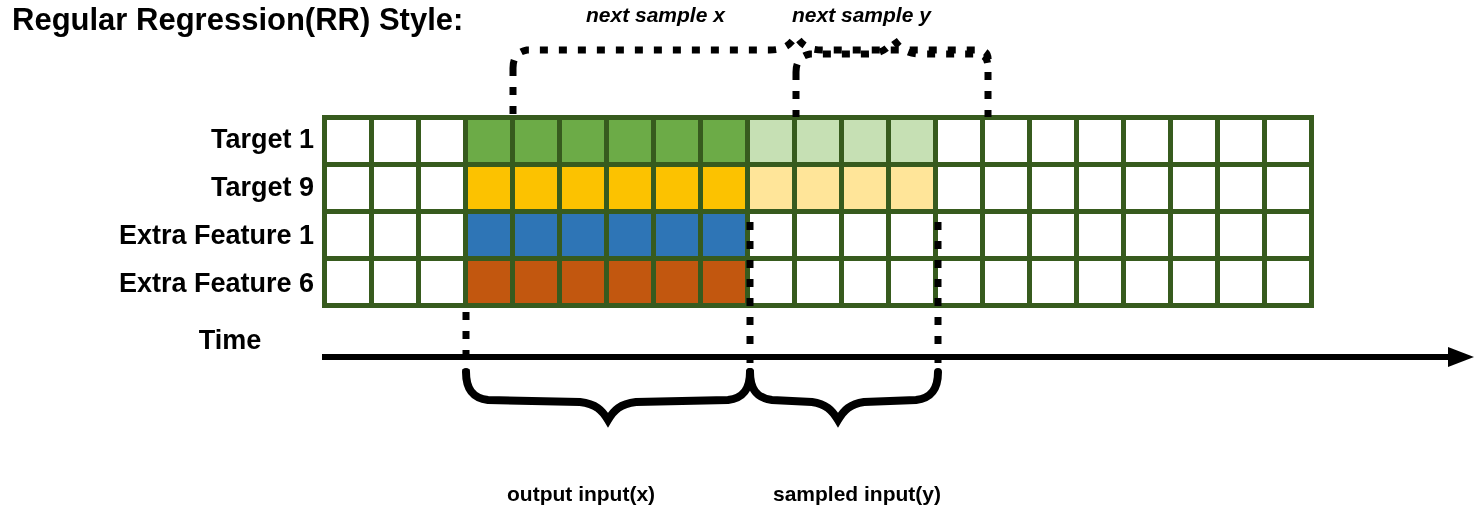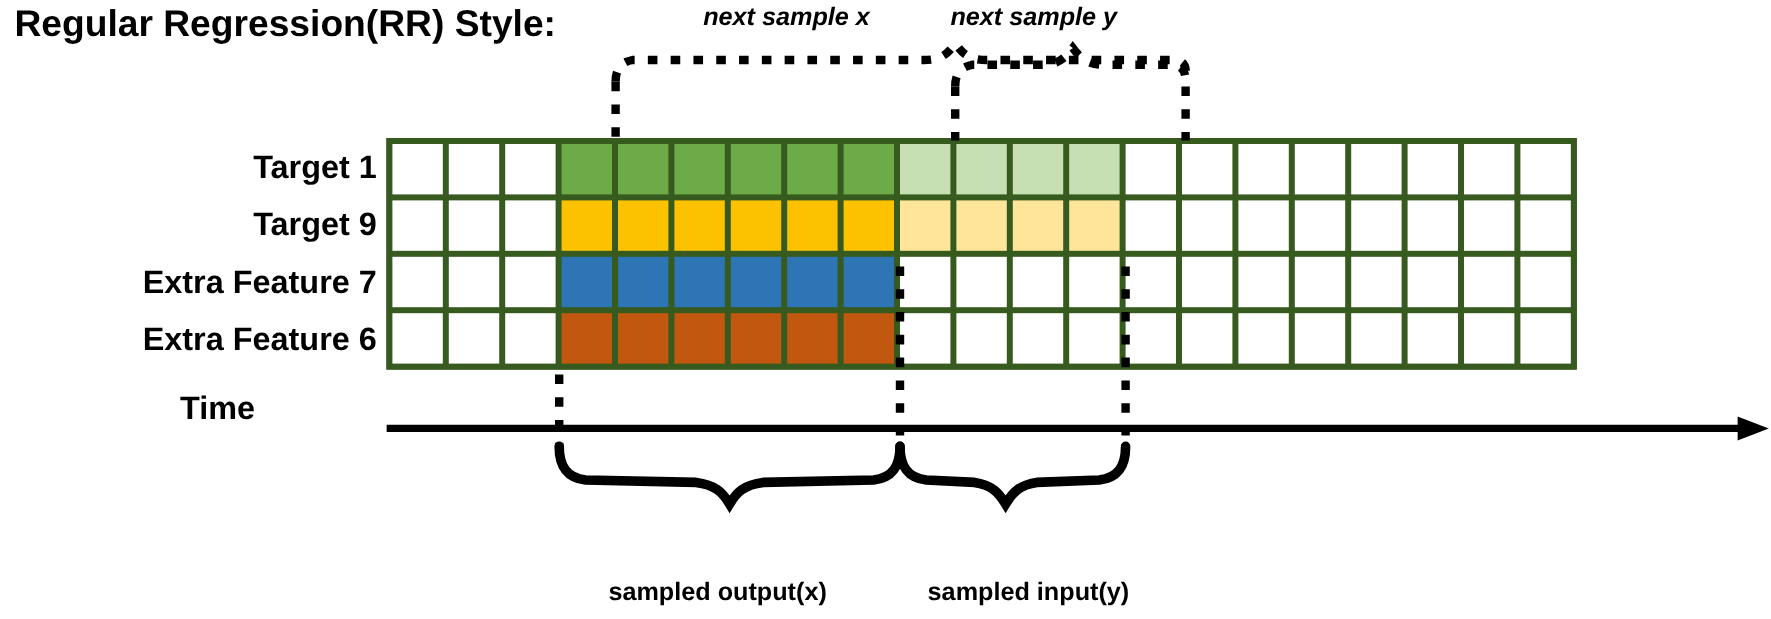--- a/index.html
+++ b/index.html
@@ -42,21 +42,21 @@
   .c-green{background:#6CAB47;}
   .c-greenL{background:#C6E0B4;}
   .c-gold{background:#FCC200;}
   .c-goldL{background:#FFE599;}
   .c-blue{background:#2E75B6;}
   .c-orange{background:#C2570F;}
 
   
   .time-label{
     position:absolute;left:150px;top:325px;width:160px;
-    text-align:left;font-size:27px;font-weight:700;
+    text-align:center;font-size:27px;font-weight:700;
   }
   .time-axis{position:absolute;left:322px;top:345px;}
 
   
   .ov{position:absolute;left:0;top:0;width:1476px;height:516px;pointer-events:none;}
 
   
   .cap-top{
     position:absolute;font-size:21px;font-style:italic;font-weight:600;
     white-space:nowrap;
@@ -75,21 +75,21 @@
 </head>
 <body>
 
 <div id="stage">
 
   <div class="title">Regular Regression(RR) Style:</div>
 
   <div class="rowlabels">
     <div class="rowlabel">Target 1</div>
     <div class="rowlabel">Target 9</div>
-    <div class="rowlabel">Extra Feature 7</div>
+    <div class="rowlabel">Extra Feature 1</div>
     <div class="rowlabel">Extra Feature 6</div>
   </div>
 
   <div class="grid" id="grid">
       <div class="cell"></div>
       <div class="cell"></div>
       <div class="cell"></div>
       <div class="cell c-green"></div>
       <div class="cell c-green"></div>
       <div class="cell c-green"></div>
@@ -201,21 +201,21 @@
              C 614 410 620 404 636 402 L 728 400 C 744 398 750 388 750 372" fill="none" stroke="#000" stroke-width="8" stroke-linecap="round"></path>
 
     <path d="M 750 372 C 750 388 756 398 772 400 L 812 402 C 826 404 832 410 838 420
              C 844 410 850 404 864 402 L 916 400 C 932 398 938 388 938 372" fill="none" stroke="#000" stroke-width="8" stroke-linecap="round"></path>
   </svg>
 
   <div class="cap-top" id="cap-x">next sample x</div>
   <div class="cap-top" id="cap-y">next sample y</div>
 
   <div class="cap-bot" id="cap-in">
-    <div>sampled output(x)</div>
+    <div>output input(x)</div>
     
     
   </div>
   <div class="cap-bot" id="cap-out">
     <div>sampled input(y)</div>
     
     
   </div>
 
 </div>

